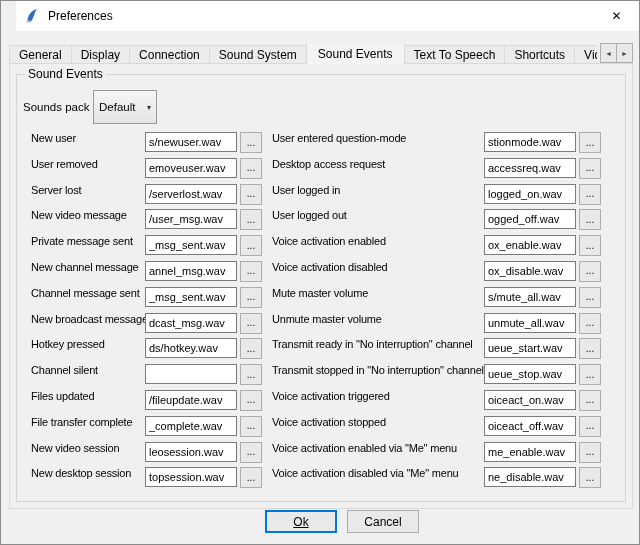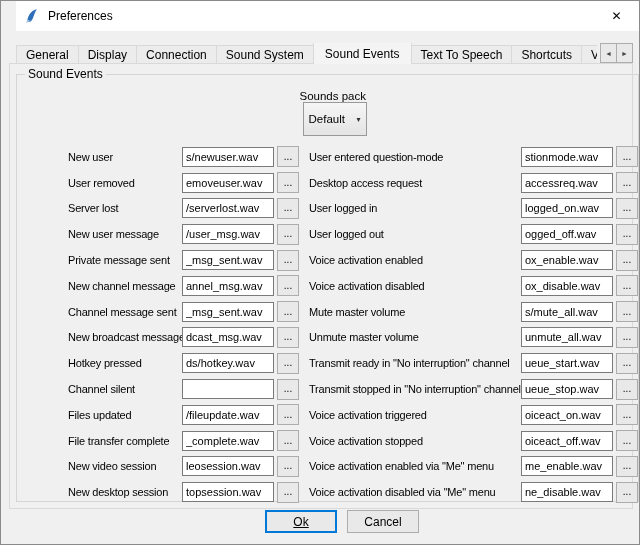--- a/index.html
+++ b/index.html
@@ -17,21 +17,21 @@
   .title { margin-left: 8px; font-size: 12px; color: #000; }
   .close-btn {
     margin-left: auto; width: 45px; height: 30px;
     display: flex; align-items: center; justify-content: center;
     font-size: 12px; color: #000; cursor: default;
   }
 
   
   .tabbar { position: absolute; left: 8px; top: 42px; width: 624px; height: 21px; }
   .tab-strip {
-    position: absolute; left: 7px; right: 36px; bottom: 0; height: 21px;
+    position: absolute; left: 0; right: 36px; bottom: 0; height: 21px;
     display: flex; align-items: flex-end; overflow: hidden;
   }
   .tab {
     flex: 0 0 auto; height: 19px; padding: 0 9px;
     display: flex; align-items: center;
     font-size: 12px; color: #000;
     background: #ececec; border: 1px solid #d9d9d9; border-bottom: none;
     margin-right: -1px; white-space: nowrap;
   }
   .tab.active {
@@ -54,32 +54,32 @@
   }
 
   fieldset.groupbox {
     position: absolute; left: 6px; top: 3px; right: 6px; bottom: 6px;
     border: 1px solid #d5d5d5; padding: 0;
   }
   fieldset.groupbox legend {
     font-size: 12px; color: #000; margin-left: 8px; padding: 0 3px;
   }
 
-  .pack-row { display: flex; align-items: center; margin: 9px 0 2px 14px; flex-direction: column; }
+  .pack-row { display: flex; align-items: center; margin: 9px 0 2px 6px; }
   .pack-label { width: 70px; font-size: 11.5px; color: #000; }
   .combo {
     width: 64px; height: 21px; border: 1px solid #999;
     background: linear-gradient(#f6f6f6, #e4e4e4);
     display: flex; align-items: center; justify-content: space-between;
     padding: 16px 5px; font-size: 11.5px;
   }
   .combo .chev { font-size: 8px; color: #333; }
 
   .rows { margin: 8px 0 0 14px; }
-  .row { display: flex; align-items: center; height: 25.8px; margin-left: 37px; }
+  .row { display: flex; align-items: flex-start; height: 25.8px; }
   .lbl { font-size: 11px; letter-spacing: -0.2px; color: #000;
          white-space: nowrap; overflow: hidden; }
   .lbl.l1 { width: 114px; }
   .lbl.l2 { width: 222px; padding-left: 10px; }
   .file-input {
     width: 92px; height: 20px; border: 1px solid #7a7a7a; background: #fff;
     font-family: "Liberation Sans", sans-serif; font-size: 11px;
     padding: 1px 3px; color: #000;
   }
   .browse {
@@ -171,21 +171,21 @@
   </div>
           <div class="row">
     <span class="lbl l1">Server lost</span>
     <input class="file-input" value="/serverlost.wav" style="">
     <button class="browse">...</button>
     <span class="lbl l2">User logged in</span>
     <input class="file-input" value="logged_on.wav" style="">
     <button class="browse">...</button>
   </div>
           <div class="row">
-    <span class="lbl l1">New user message</span>
+    <span class="lbl l1">New video message</span>
     <input class="file-input" value="/user_msg.wav" style="">
     <button class="browse">...</button>
     <span class="lbl l2">User logged out</span>
     <input class="file-input" value="ogged_off.wav" style="">
     <button class="browse">...</button>
   </div>
           <div class="row">
     <span class="lbl l1">Private message sent</span>
     <input class="file-input" value="_msg_sent.wav" style="">
     <button class="browse">...</button>

